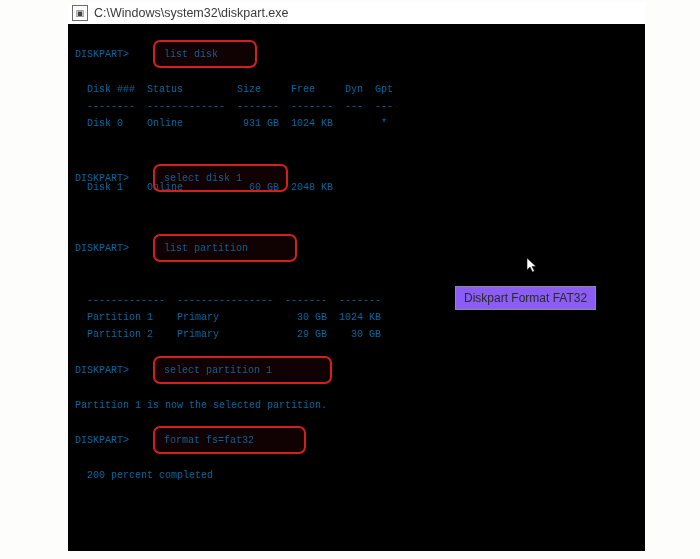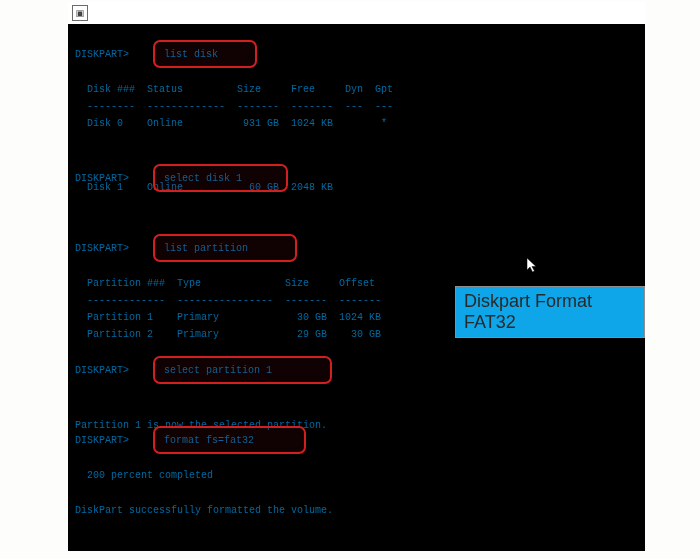--- a/index.html
+++ b/index.html
@@ -6,31 +6,32 @@
   .frame{position:absolute;left:68px;top:2px;width:577px;height:549px;}
   .titlebar{height:22px;background:#fff;display:flex;align-items:center;font-size:12.5px;color:#3a3a3a;padding-left:4px;}
   .tb-icon{width:14px;height:14px;border:1px solid #6b6b6b;background:#fff;display:inline-flex;align-items:center;justify-content:center;margin-right:6px;font-size:9px;color:#444;}
   .tb-icon span{line-height:1;}
   .term{position:relative;background:#000;height:527px;width:100%;overflow:hidden;}
   .mono{font-family:Consolas,'Courier New',monospace;font-size:10px;color:#0369a1;white-space:pre;position:absolute;line-height:17px;}
   .prompt{left:7px;}
   .hl{position:absolute;border:2px solid #d21f1f;border-radius:7px;background:rgba(160,16,16,0.10);left:0;}
   .cursor{position:absolute;left:459px;top:234px;}
   .cursor svg{width:12px;height:16px;display:block;}
-  .tooltip{position:absolute;left:387px;top:262px;background:#0ea5e9;border:1px solid #8e8e8e;color:#2a2a2a;font-family:'Segoe UI',Tahoma,sans-serif;font-size:18px;padding:4px 8px;box-shadow:1px 1px 2px rgba(0,0,0,.15);}
+  .tooltip{position:absolute;left:387px;top:262px;background:#8b5cf6;border:1px solid #8e8e8e;color:#2a2a2a;font-family:'Segoe UI',Tahoma,sans-serif;font-size:12px;padding:4px 8px;box-shadow:1px 1px 2px rgba(0,0,0,.15);}
 </style>
 </head>
 <body>
 
 <div class="frame">
 
   <div class="titlebar">
     <span class="tb-icon">
         <span>▣</span>
       </span>
+    <span>C:\Windows\system32\diskpart.exe</span>
   </div>
 
   <div class="term">
 
     <span class="mono prompt" style="top:22px;">DISKPART&gt;</span>
     <span class="mono" style="top:22px;left:96px;">list disk</span>
     <span class="hl" style="top:16px;left:85px;width:100px;height:24px;"></span>
 
     <span class="mono prompt" style="top:57px;">  Disk ###  Status         Size     Free     Dyn  Gpt</span>
     <span class="mono prompt" style="top:74px;">  --------  -------------  -------  -------  ---  ---</span>
@@ -39,37 +40,35 @@
 
     <span class="mono prompt" style="top:146px;">DISKPART&gt;</span>
     <span class="mono" style="top:146px;left:96px;">select disk 1</span>
     <span class="hl" style="top:140px;left:85px;width:131px;height:24px;"></span>
 
 
     <span class="mono prompt" style="top:216px;">DISKPART&gt;</span>
     <span class="mono" style="top:216px;left:96px;">list partition</span>
     <span class="hl" style="top:210px;left:85px;width:140px;height:24px;"></span>
 
-    <span class="mono prompt" style="top:251px;">  Partition ###  Type              Size     Offset</span>
     <span class="mono prompt" style="top:268px;">  -------------  ----------------  -------  -------</span>
     <span class="mono prompt" style="top:285px;">  Partition 1    Primary             30 GB  1024 KB</span>
     <span class="mono prompt" style="top:302px;">  Partition 2    Primary             29 GB    30 GB</span>
 
     <span class="mono prompt" style="top:338px;">DISKPART&gt;</span>
     <span class="mono" style="top:338px;left:96px;">select partition 1</span>
     <span class="hl" style="top:332px;left:85px;width:175px;height:24px;"></span>
 
-    <span class="mono prompt" style="top:373px;margin-top:20px;">Partition 1 is now the selected partition.</span>
+    <span class="mono prompt" style="top:373px;">Partition 1 is now the selected partition.</span>
 
     <span class="mono prompt" style="top:408px;">DISKPART&gt;</span>
     <span class="mono" style="top:408px;left:96px;">format fs=fat32</span>
     <span class="hl" style="top:402px;left:85px;width:149px;height:24px;"></span>
 
     <span class="mono prompt" style="top:443px;">  200 percent completed</span>
-    <span class="mono prompt" style="top:478px;">DiskPart successfully formatted the volume.</span>
 
     <span class="cursor">
       <svg viewBox="0 0 12 16">
           <path d="M0 0 L0 12 L3 9 L5.5 14 L7.5 13 L5 8.5 L9 8.5 Z" fill="#fff" stroke="#000" stroke-width="0.5"></path>
         </svg>
     </span>
 
     <span class="tooltip">Diskpart Format FAT32</span>
   </div>
 </div>

